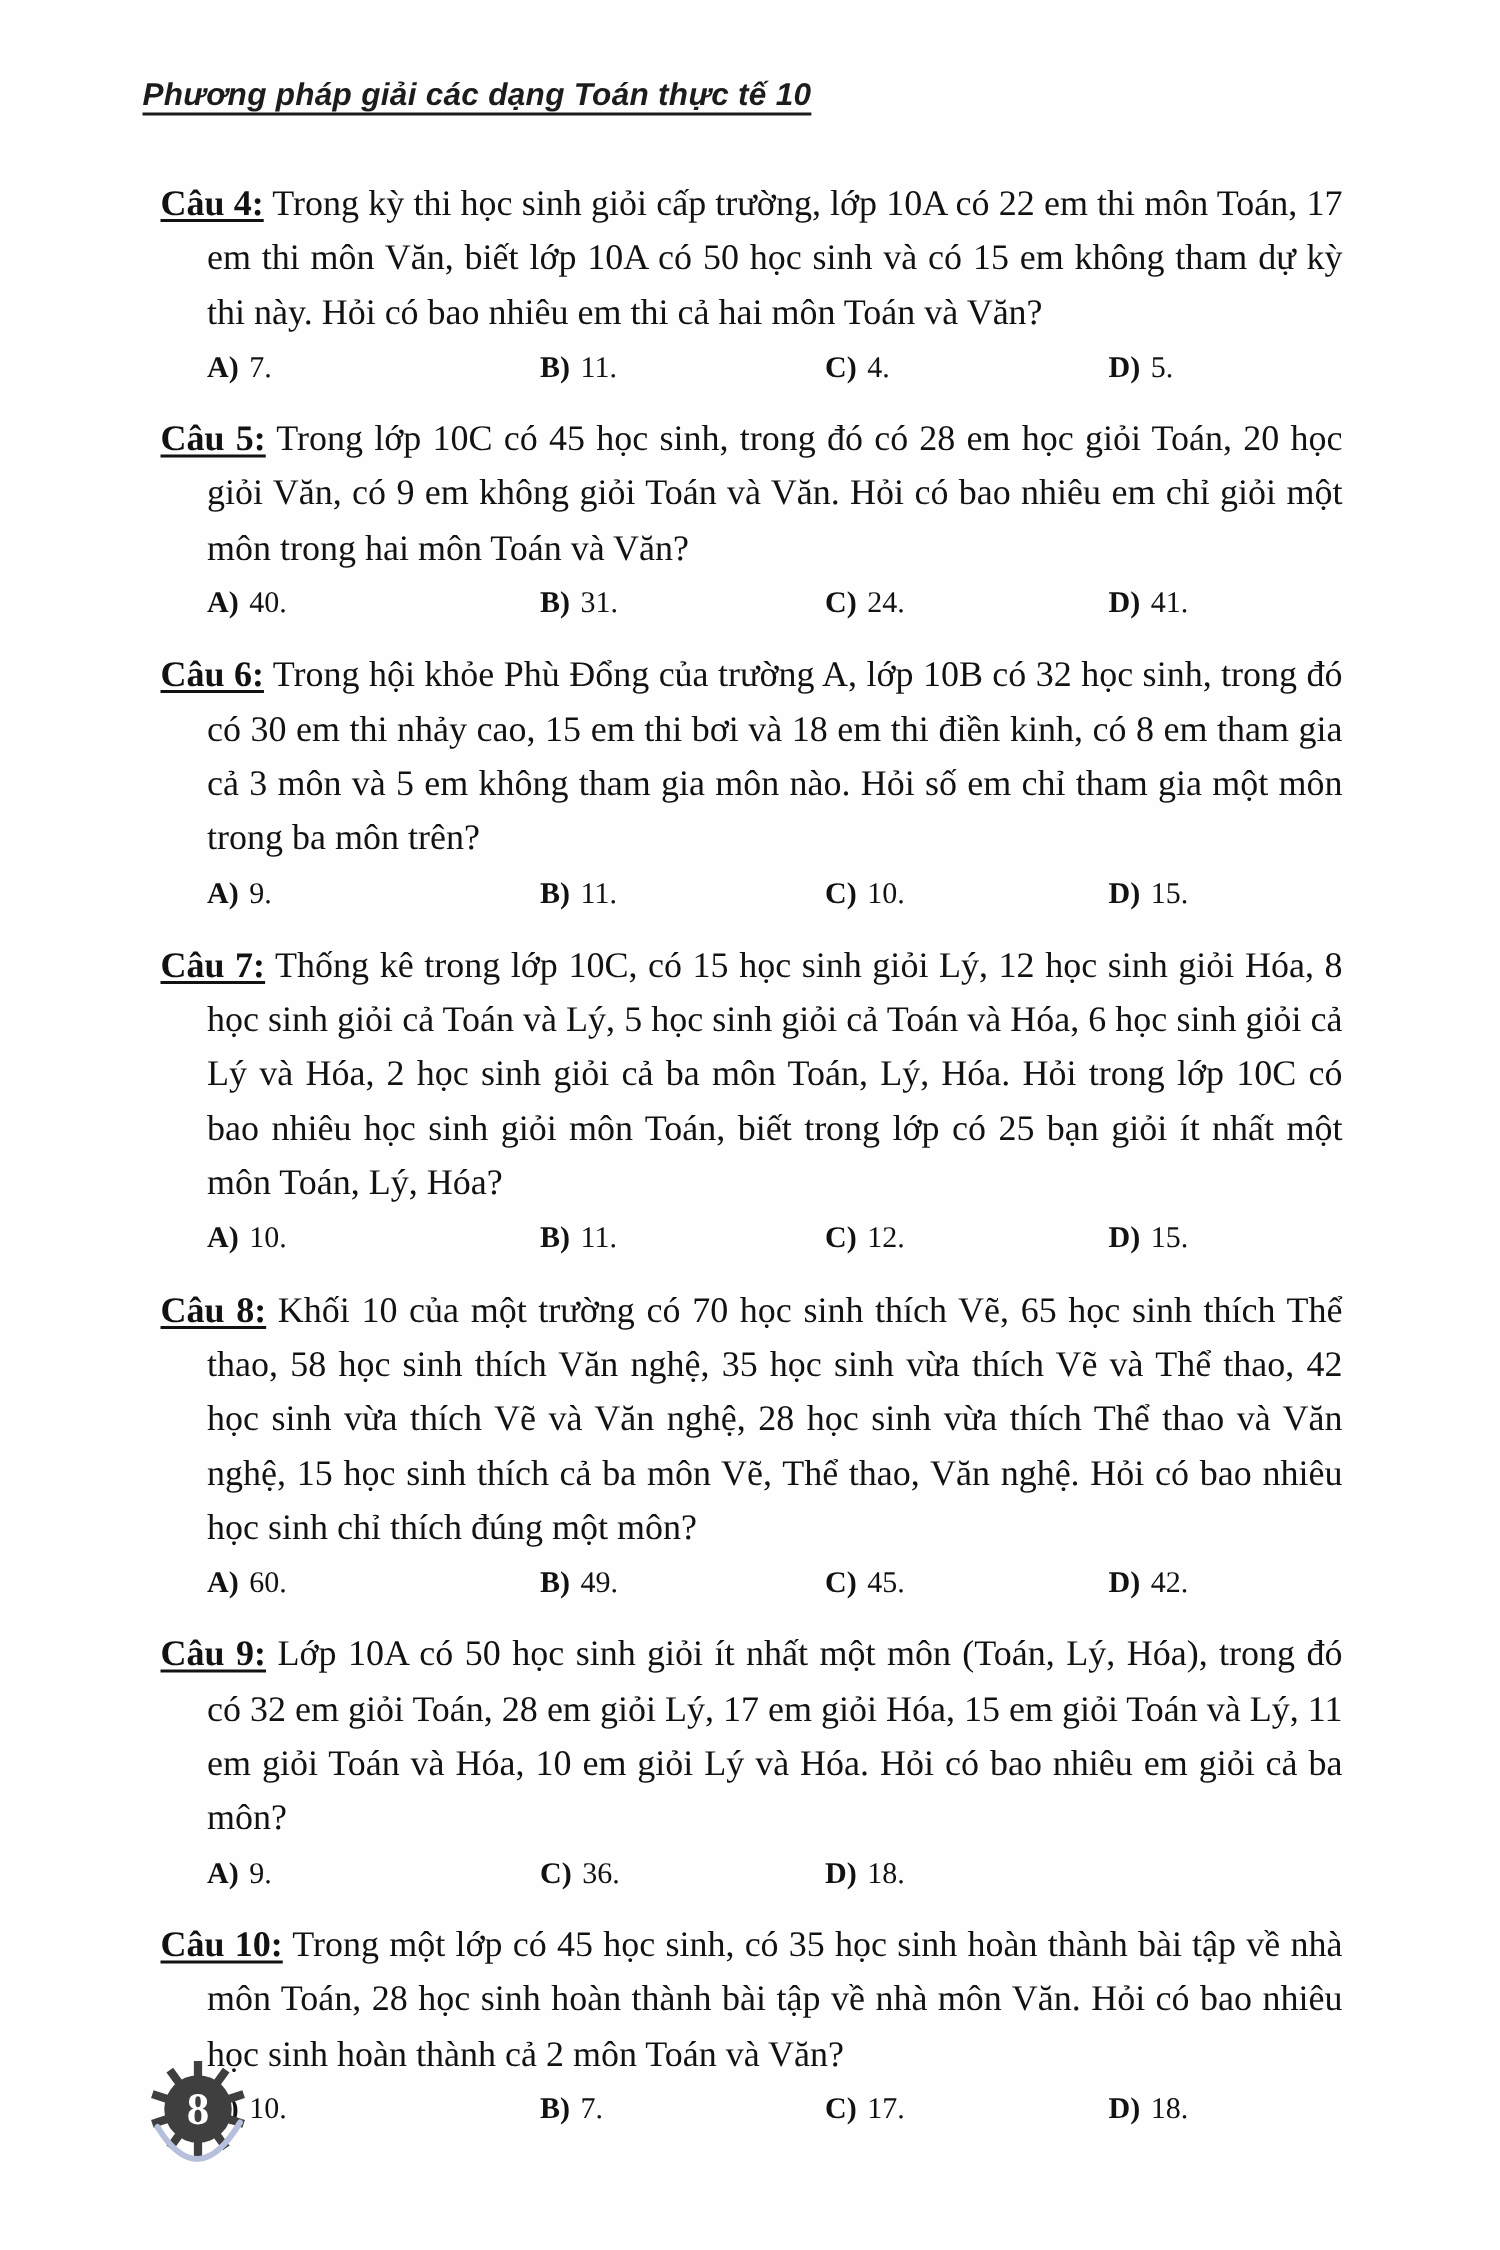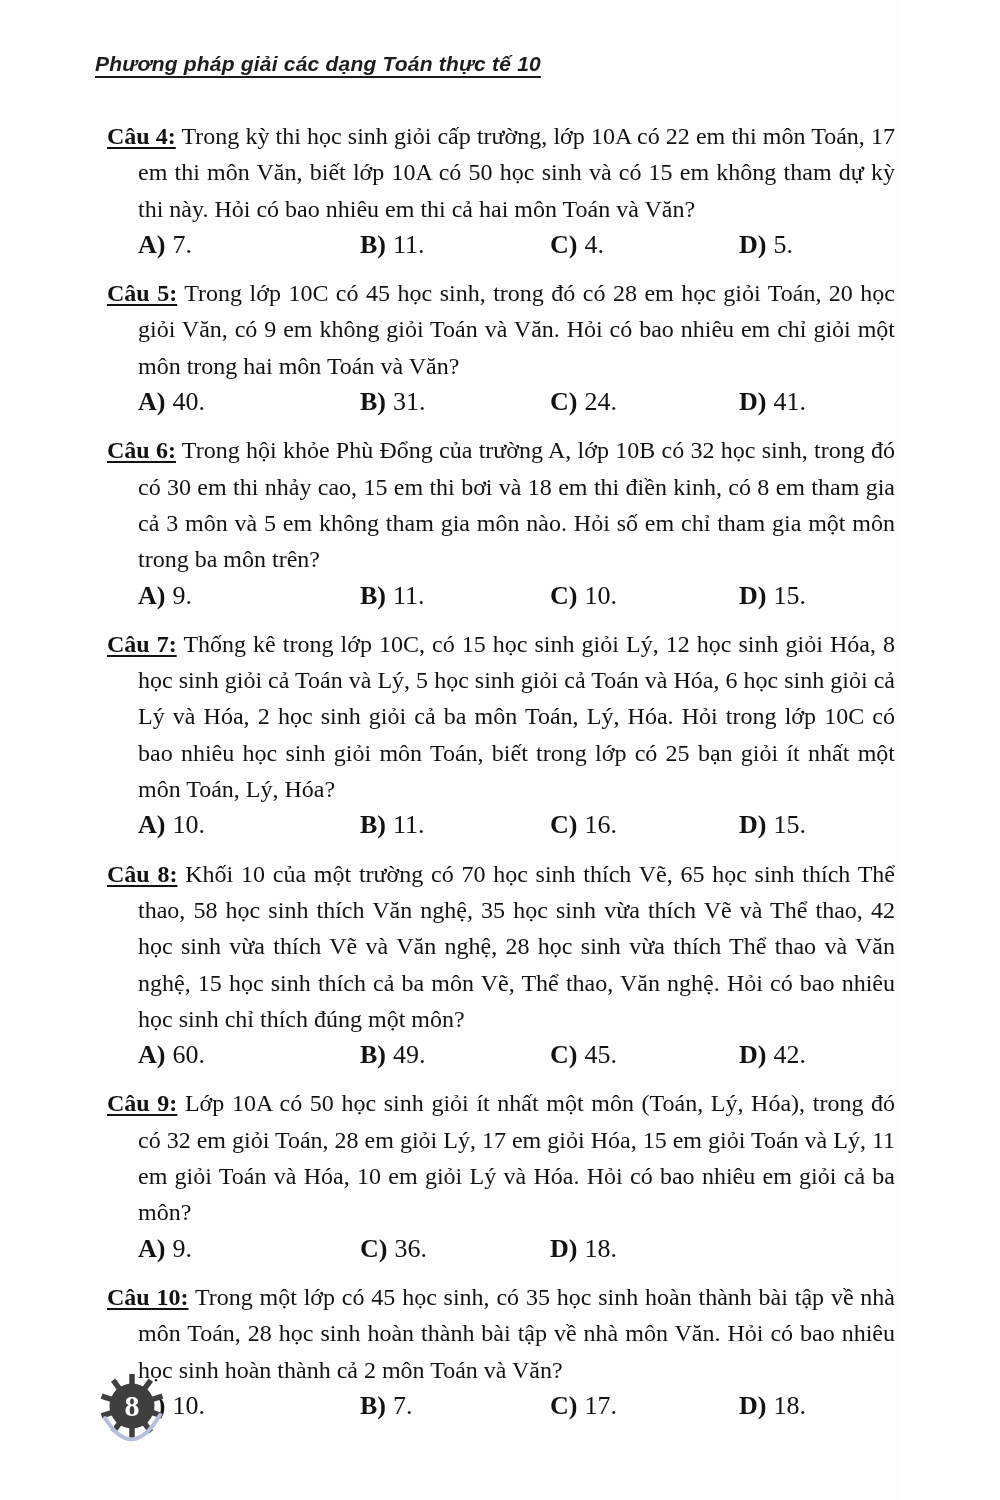--- a/index.html
+++ b/index.html
@@ -44,21 +44,21 @@
   .qlabel {
     font-weight: bold;
     text-decoration: underline;
     text-decoration-thickness: 2px;
     text-underline-offset: 3px;
   }
   .answers {
     display: grid;
     grid-template-columns: 222px 190px 189px auto;
     padding-left: 31px;
-    font-size: 26px;
+    font-size: 20px;
     line-height: 36.3px;
   }
   .okey { font-weight: bold; margin-right: 7px; }
   .badge {
     position: absolute;
     left: 88px;
     top: 1368px;
     width: 88px;
     height: 86px;
   }
@@ -104,21 +104,21 @@
       <span class="opt"><b class="okey">C)</b><span class="oval">10.</span></span>
       <span class="opt"><b class="okey">D)</b><span class="oval">15.</span></span>
     </div>
   </div>
 
   <div class="question">
     <p class="qtext"><span class="qlabel">Câu 7:</span> <span class="qbody">Thống kê trong lớp 10C, có 15 học sinh giỏi Lý, 12 học sinh giỏi Hóa, 8 học sinh giỏi cả Toán và Lý, 5 học sinh giỏi cả Toán và Hóa, 6 học sinh giỏi cả Lý và Hóa, 2 học sinh giỏi cả ba môn Toán, Lý, Hóa. Hỏi trong lớp 10C có bao nhiêu học sinh giỏi môn Toán, biết trong lớp có 25 bạn giỏi ít nhất một môn Toán, Lý, Hóa?</span></p>
     <div class="answers">
       <span class="opt"><b class="okey">A)</b><span class="oval">10.</span></span>
       <span class="opt"><b class="okey">B)</b><span class="oval">11.</span></span>
-      <span class="opt"><b class="okey">C)</b><span class="oval">16.</span></span>
+      <span class="opt"><b class="okey">C)</b><span class="oval">12.</span></span>
       <span class="opt"><b class="okey">D)</b><span class="oval">15.</span></span>
     </div>
   </div>
 
   <div class="question">
     <p class="qtext"><span class="qlabel">Câu 8:</span> <span class="qbody">Khối 10 của một trường có 70 học sinh thích Vẽ, 65 học sinh thích Thể thao, 58 học sinh thích Văn nghệ, 35 học sinh vừa thích Vẽ và Thể thao, 42 học sinh vừa thích Vẽ và Văn nghệ, 28 học sinh vừa thích Thể thao và Văn nghệ, 15 học sinh thích cả ba môn Vẽ, Thể thao, Văn nghệ. Hỏi có bao nhiêu học sinh chỉ thích đúng một môn?</span></p>
     <div class="answers">
       <span class="opt"><b class="okey">A)</b><span class="oval">60.</span></span>
       <span class="opt"><b class="okey">B)</b><span class="oval">49.</span></span>
       <span class="opt"><b class="okey">C)</b><span class="oval">45.</span></span>

